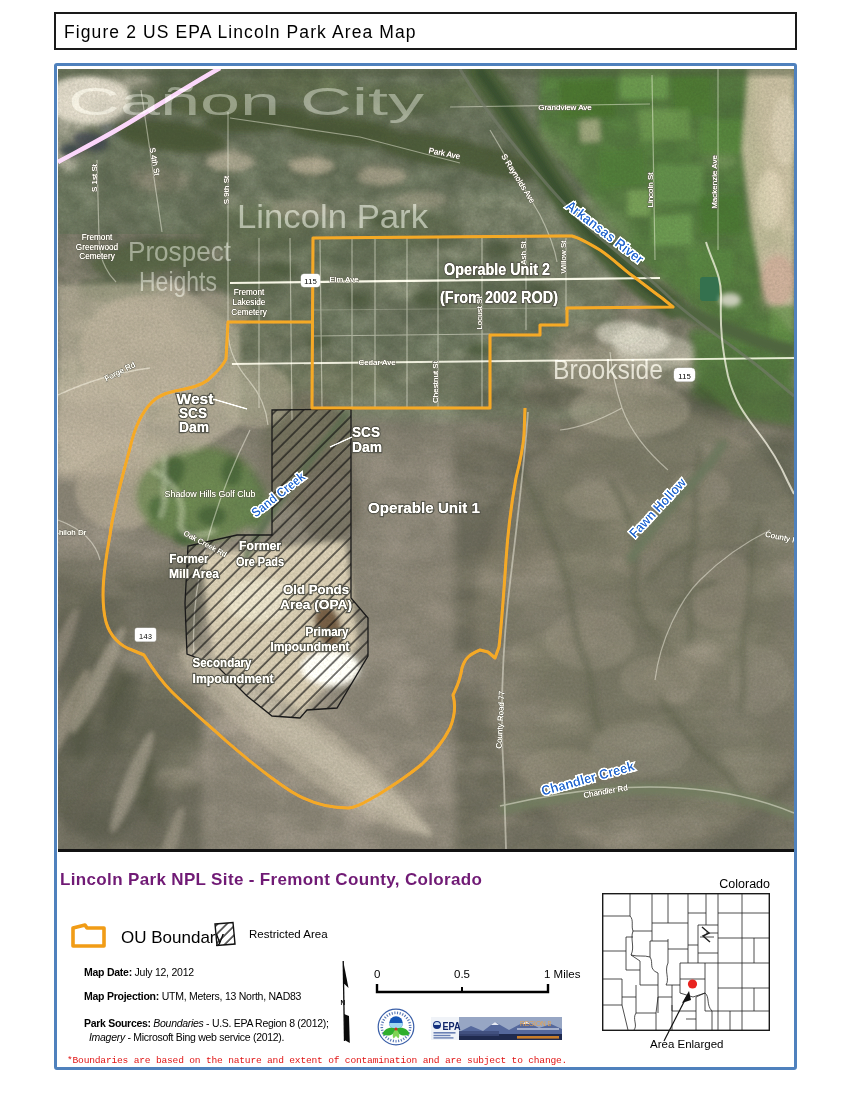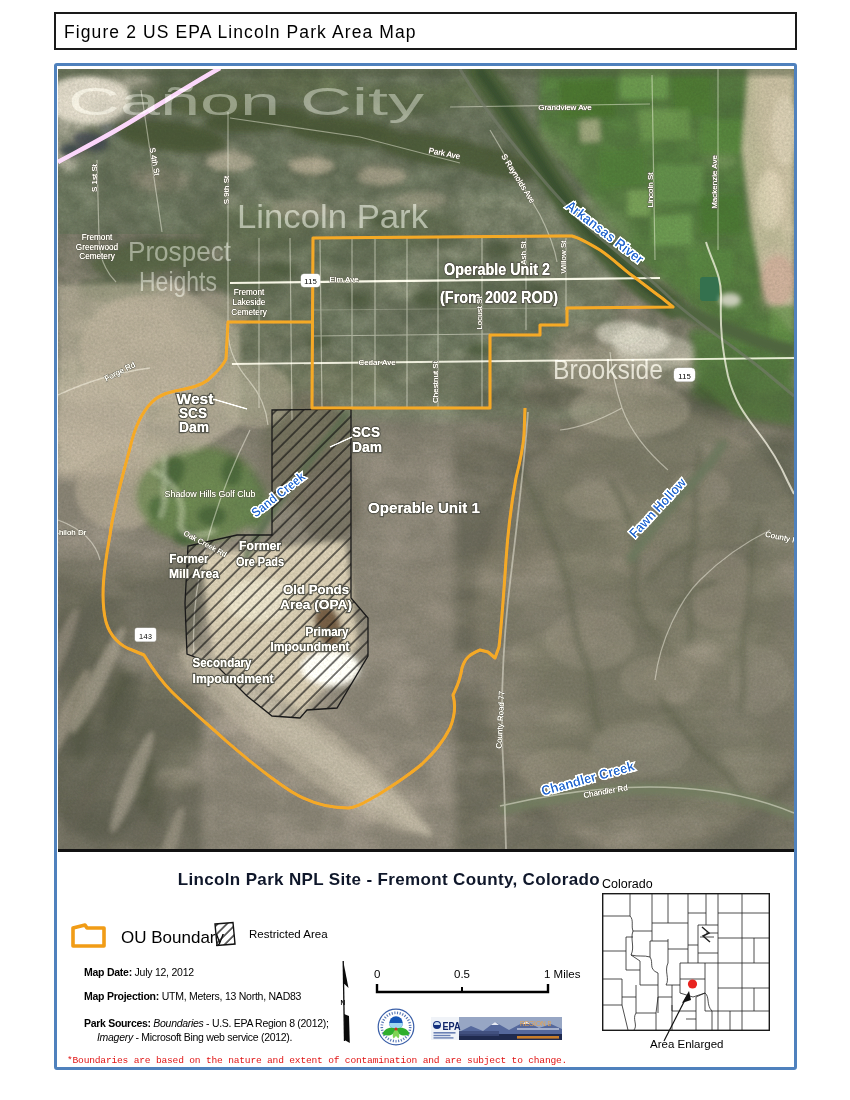--- a/index.html
+++ b/index.html
@@ -504,21 +504,21 @@
 <text transform="translate(121,374) rotate(-27)">Forge Rd</text>
 <text transform="translate(204,546) rotate(28)" font-size="7.5">Oak Creek Rd</text>
 <text x="70" y="535">Shiloh Dr</text>
 </g>
 </svg>
 
 </div>
 
 <div class="abs" style="left:58px;top:849px;width:736px;height:2.5px;background:#111;"></div>
 
-<div class="abs" style="left:60px;top:870px;width:540px;text-align:right;font-size:17px;letter-spacing:0.35px;font-weight:bold;color:#0f172a;">Lincoln Park NPL Site - Fremont County, Colorado</div>
+<div class="abs" style="left:60px;top:870px;width:540px;text-align:left;font-size:17px;letter-spacing:0.35px;font-weight:bold;color:#701a75;">Lincoln Park NPL Site - Fremont County, Colorado</div>
 
 <svg class="abs" style="left:68px;top:921px;" width="42" height="30" viewBox="0 0 42 30">
 <path d="M5,7 L17,4 L19,7 L36,7 L36,25 L5,25 Z" fill="#fff" stroke="#f19c16" stroke-width="3.6" stroke-linejoin="round"></path>
 </svg>
 
 <div class="abs" style="left:121px;top:928px;font-size:17px;color:#000;">OU Boundary</div>
 
 <svg class="abs" style="left:211px;top:920px;" width="28" height="28" viewBox="0 0 28 28">
 <defs>
 <pattern id="lh" width="6.5" height="6.5" patternUnits="userSpaceOnUse" patternTransform="rotate(-45)">
@@ -528,21 +528,21 @@
 <path d="M4,4 L22,2.5 L24,24 L6,25.5 Z" fill="url(#lh)" stroke="#111" stroke-width="1.4"></path>
 </svg>
 
 <div class="abs" style="left:249px;top:928px;font-size:11.5px;color:#000;">Restricted Area</div>
 
 <div class="abs" style="left:84px;top:966px;font-size:10.5px;letter-spacing:-0.25px;color:#000;"><b>Map Date:</b> July 12, 2012</div>
 
 <div class="abs" style="left:84px;top:990px;font-size:10.5px;letter-spacing:-0.25px;color:#000;"><b>Map Projection:</b> UTM, Meters, 13 North, NAD83</div>
 
 <div class="abs" style="left:84px;top:1017px;font-size:10.5px;letter-spacing:-0.3px;color:#000;"><b>Park Sources:</b> <i>Boundaries</i> - U.S. EPA Region 8 (2012);</div>
-<div class="abs" style="left:97px;top:1031px;font-size:10.5px;letter-spacing:-0.3px;color:#000;"><i>Imagery</i> - Microsoft Bing web service (2012).</div>
+<div class="abs" style="left:89px;top:1031px;font-size:10.5px;letter-spacing:-0.3px;color:#000;"><i>Imagery</i> - Microsoft Bing web service (2012).</div>
 
 <div class="abs" style="left:67px;top:1055px;font-size:9.6px;letter-spacing:-0.2px;color:#e01414;font-family:Liberation Mono, monospace;">*Boundaries are based on the nature and extent of contamination and are subject to change.</div>
 
 <svg class="abs" style="left:337px;top:955px;" width="16" height="92" viewBox="0 0 16 92">
 <path d="M6.2,6 L7.5,86" stroke="#0a0a0a" stroke-width="1.3" fill="none"></path>
 <path d="M6.2,6 L11.5,33 L7,28.5 Z" fill="#0a0a0a"></path>
 <text x="3.4" y="50" font-size="6.5" font-weight="bold" fill="#0a0a0a" font-family="Liberation Sans">N</text>
 <path d="M7,59 L12,61 L12.8,88 L7.6,85 Z" fill="#0a0a0a"></path>
 </svg>
 
@@ -579,21 +579,21 @@
 <path d="M3,8 a3,3 0 0 1 6,0 Z" fill="#cfe0f2"></path>
 <text x="11.5" y="12.5" font-size="11" font-weight="bold" fill="#0f2468" font-family="Liberation Sans" textLength="18" lengthAdjust="spacingAndGlyphs">EPA</text>
 <rect x="2.5" y="15" width="22" height="1.6" fill="#6a80b4"></rect>
 <rect x="2.5" y="17.8" width="17" height="1.4" fill="#6a80b4"></rect>
 <rect x="2.5" y="20.2" width="20" height="1.4" fill="#6a80b4"></rect>
 <text x="89" y="9" font-size="6.5" fill="#e8a24a" font-family="Liberation Sans">REGION 8</text>
 <rect x="86" y="11" width="42" height="2" fill="#c8cfe2" opacity="0.7"></rect>
 <rect x="86" y="19" width="42" height="2.6" fill="#c87d2a"></rect>
 </svg>
 
-<div class="abs" style="left:602px;top:877px;width:168px;text-align:left;font-size:12.5px;color:#000;">Colorado</div>
+<div class="abs" style="left:602px;top:877px;width:168px;text-align:right;font-size:12.5px;color:#000;">Colorado</div>
 
 <svg class="abs" style="left:602px;top:893px;" width="168" height="156" viewBox="0 0 168 156">
 <rect x="0.7" y="0.7" width="166.6" height="136.6" fill="#fff" stroke="#1a1a1a" stroke-width="1.4"></rect>
 
 <g stroke="#222" stroke-width="0.8" fill="none">
 <path d="M28,1 V23 M0,23 H28 M28,23 C32,27 29,33 31,38 M0,58 H24 M24,44 V77 M24,44 H31"></path>
 <path d="M50,1 V34 M66,1 V30 M50,30 H66 M31,38 H50 M50,34 V48 M66,30 H86 M86,1 V46"></path>
 <path d="M86,20 H104 M104,1 V32 M96,32 H116 M96,32 V52 M104,40 H116 M98,44 H112"></path>
 <path d="M100,34 L107,40 L101,43 L108,49" stroke-width="1.5"></path>
 <path d="M116,1 V137 M140,1 V137 M116,20 H167 M116,45 H167 M103,70 H167 M116,95 H167 M103,118 H167 M152,45 V70 M128,118 V137 M152,95 V118"></path>

